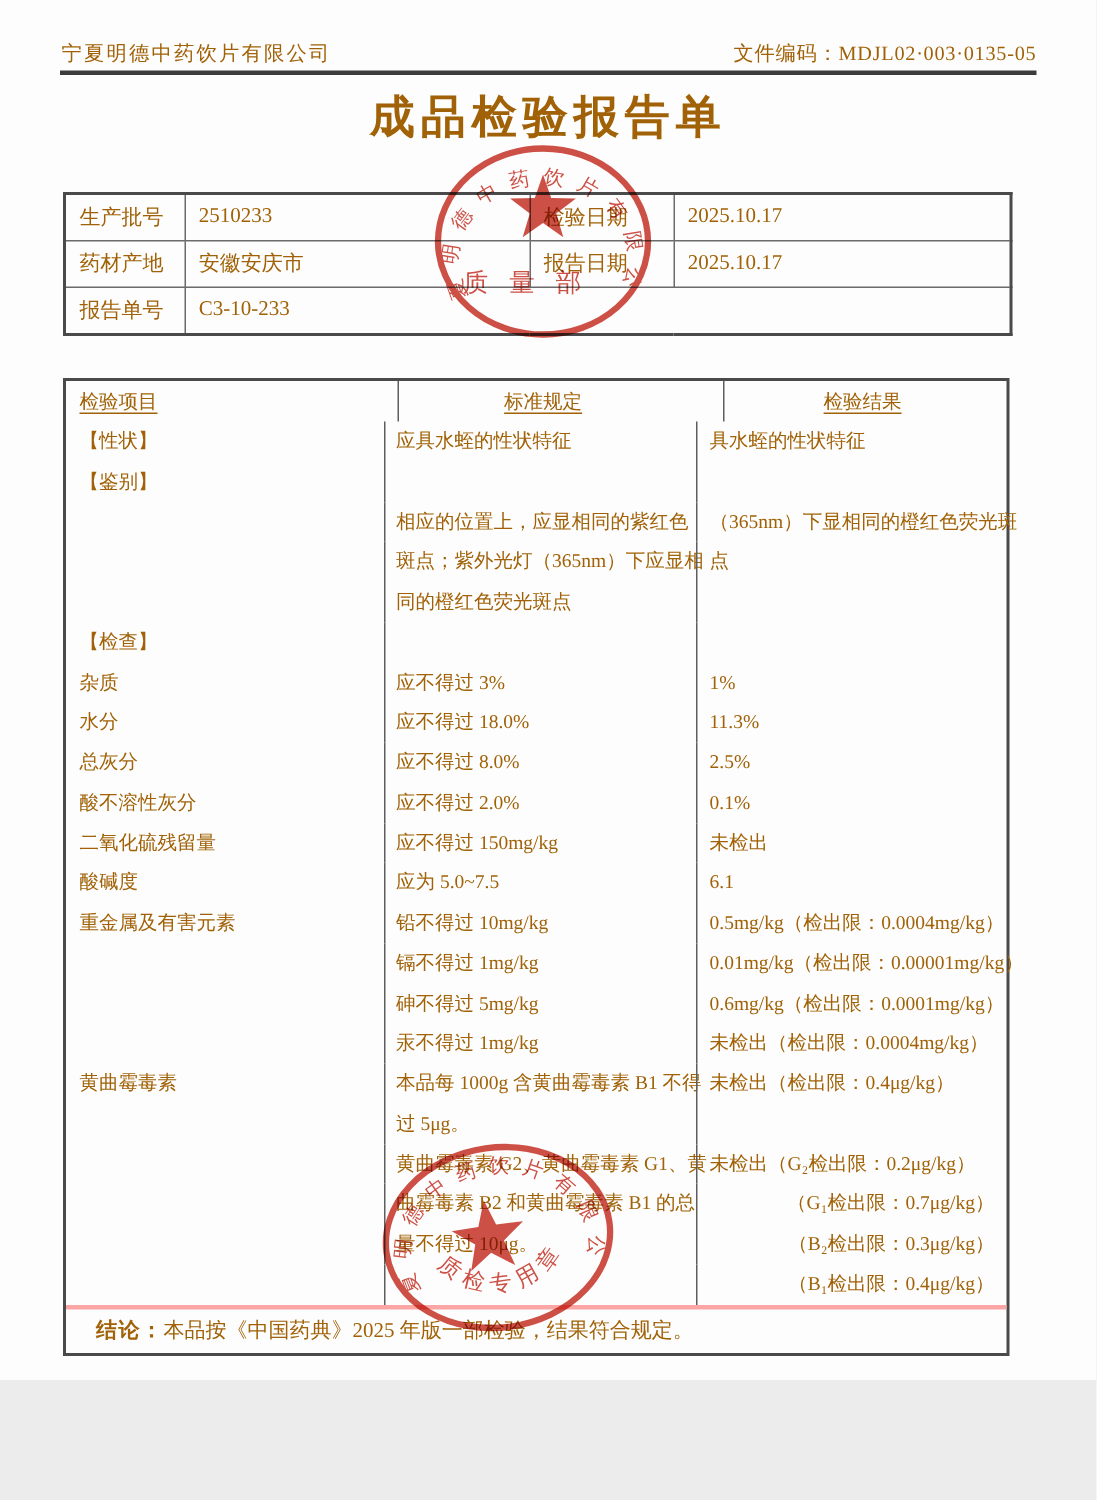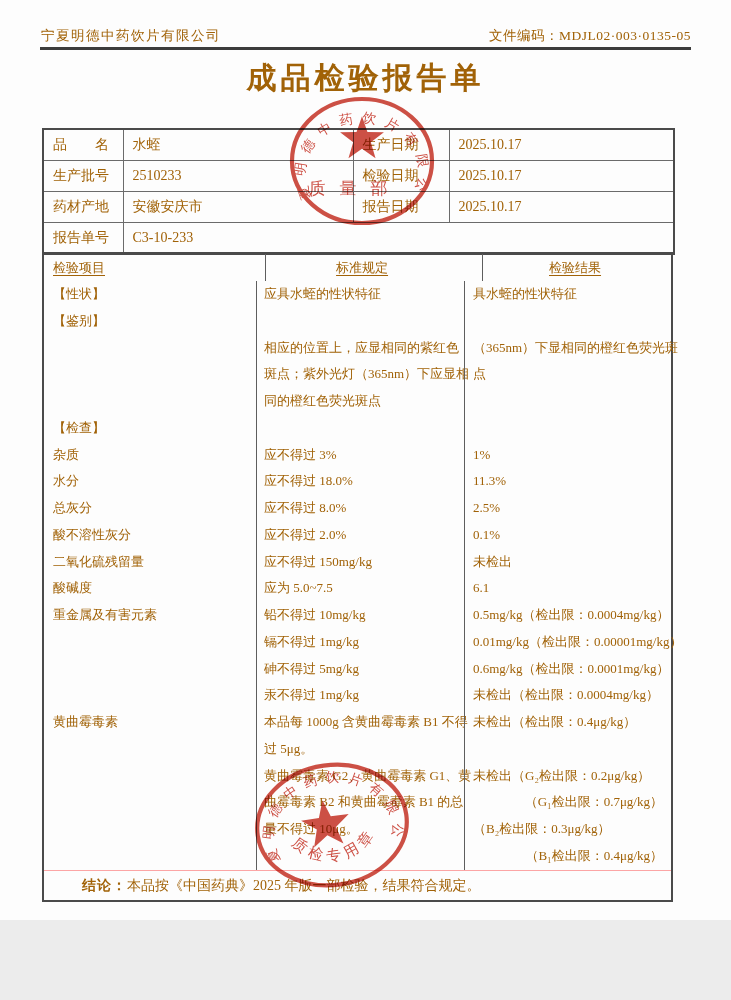--- a/index.html
+++ b/index.html
@@ -23,21 +23,21 @@
   .insp{position:absolute;left:42px;top:252px;width:631px;border:2px solid #4a4a4a;
         box-sizing:border-box;font-size:13px;background:transparent;}
   .irow{display:flex;height:26.75px;line-height:26.75px;}
   .irow.hrow{height:27px;line-height:27px;gap:28px;}
   .cell{box-sizing:border-box;white-space:nowrap;overflow:visible;}
   .c1{width:212px;padding-left:9px;}
   .c2{width:208px;border-left:1px solid #5e5e5e;padding-left:7px;}
   .c3{width:207px;border-left:1px solid #5e5e5e;padding-left:8px;padding-right:8px;}
   .hrow .c2,.hrow .c3{text-align:center;padding-left:4px;}
   .uhead{text-decoration:underline;text-underline-offset:3px;}
-  .concl{border-top:1px solid #fca5a5;height:29px;line-height:29px;padding-left:38px;
+  .concl{border-top:3px solid #fca5a5;height:29px;line-height:29px;padding-left:20px;
          font-size:14px;white-space:nowrap;}
   .concl b{letter-spacing:1px;}
   
   .sig{position:absolute;display:flex;align-items:flex-start;}
   .sig .lbl{font-size:11px;white-space:nowrap;padding-top:10px;}
   .sig svg{display:block;}
   .ink{stroke:#141414;stroke-width:2.3;fill:none;stroke-linecap:round;stroke-linejoin:round;opacity:.92;}
   
   .stamp{position:absolute;mix-blend-mode:multiply;opacity:.88;pointer-events:none;}
   .stamp .ring{fill:none;stroke:#c8382b;stroke-width:4.2;}
@@ -55,26 +55,20 @@
   <div class="title">成品检验报告单</div>
 
   <table class="info">
     <colgroup>
         <col style="width:80px">
         <col style="width:230px">
         <col style="width:96px">
         <col style="width:225px">
       </colgroup>
     <tbody>
-        <tr>
-      <td>品　　名</td>
-      <td>水蛭</td>
-      <td>生产日期</td>
-      <td>2025.10.17</td>
-    </tr>
     <tr>
       <td>生产批号</td>
       <td>2510233</td>
       <td>检验日期</td>
       <td>2025.10.17</td>
     </tr>
     <tr>
       <td>药材产地</td>
       <td>安徽安庆市</td>
       <td>报告日期</td>
@@ -191,21 +185,21 @@
           <div class="cell c3">未检出（G₂检出限：0.2μg/kg）</div>
         </div>
         <div class="irow">
           <div class="cell c1"></div>
           <div class="cell c2">曲霉毒素 B2 和黄曲霉毒素 B1 的总</div>
           <div class="cell c3" style="text-align: right;">（G₁检出限：0.7μg/kg）</div>
         </div>
         <div class="irow">
           <div class="cell c1"></div>
           <div class="cell c2">量不得过 10μg。</div>
-          <div class="cell c3" style="text-align: left;">（B₂检出限：0.3μg/kg）</div>
+          <div class="cell c3" style="text-align: right;">（B₂检出限：0.3μg/kg）</div>
         </div>
         <div class="irow">
           <div class="cell c1"></div>
           <div class="cell c2"></div>
           <div class="cell c3" style="text-align: right;">（B₁检出限：0.4μg/kg）</div>
         </div>
       </div>
     <div class="concl"><b>结论：</b><span>本品按《中国药典》2025 年版一部检验，结果符合规定。</span></div>
   </div>
 

